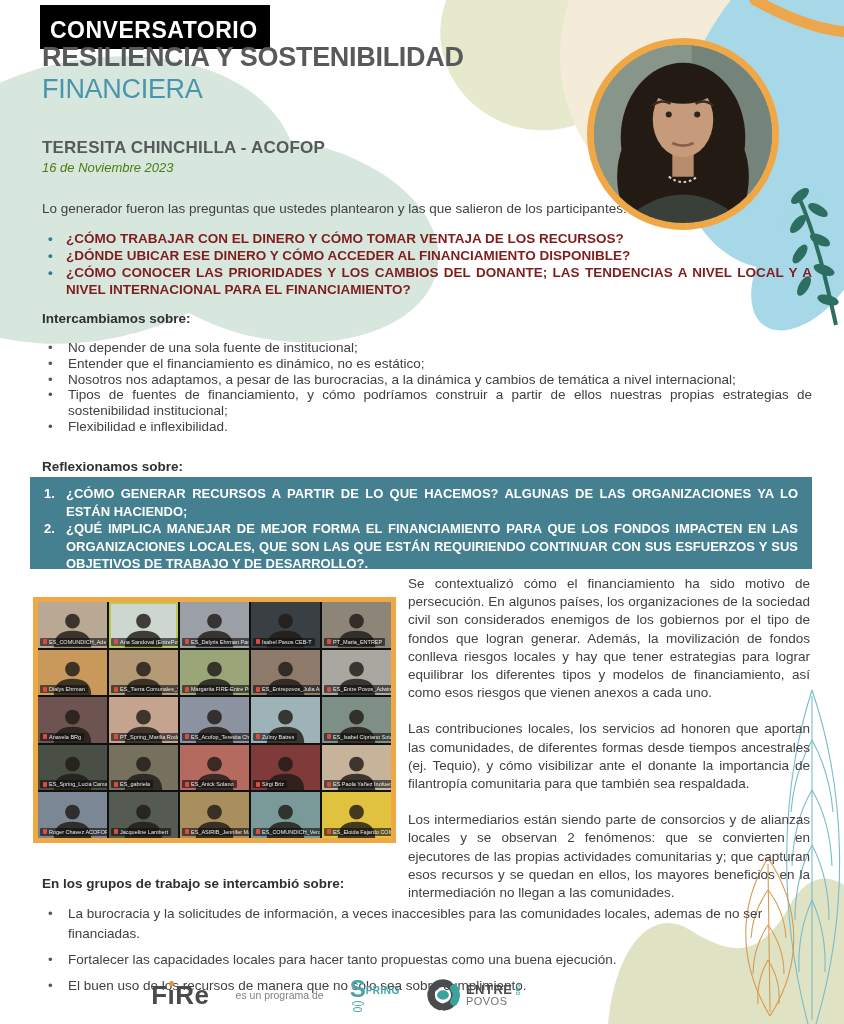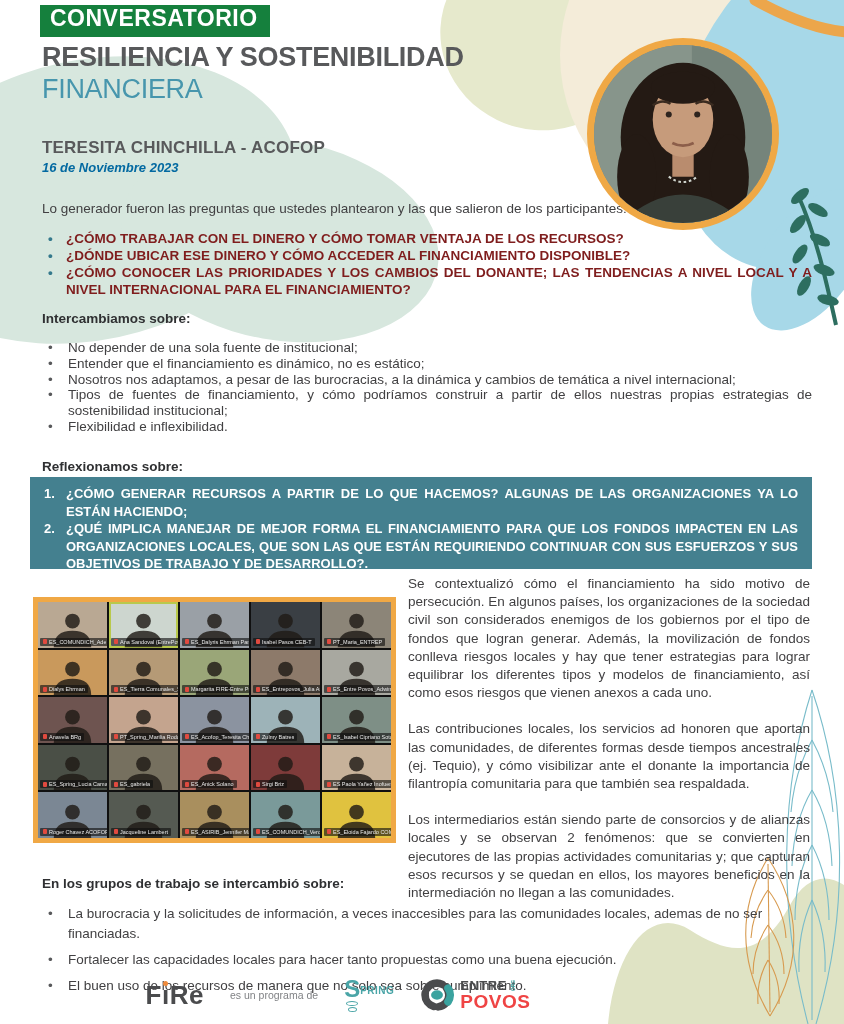--- a/index.html
+++ b/index.html
@@ -2,26 +2,26 @@
 <html><head>
 <meta charset="utf-8">
 <style>
   html,body{margin:0;padding:0;background:#ffffff;}
   .page{position:relative;width:844px;height:1024px;background:#ffffff;overflow:hidden;
         font-family:"Liberation Sans","DejaVu Sans",sans-serif;color:#414042;}
   .decor{position:absolute;inset:0;z-index:0;pointer-events:none;}
   .content{position:absolute;inset:0;z-index:2;}
 
   
-  .kicker{position:absolute;left:40px;top:5px;background:#15803d;color:#ffffff;
-          font-size:23px;font-weight:700;letter-spacing:.5px;padding:0 12px 5px 10px;}
+  .kicker{position:absolute;left:40px;top:5px;background:#000000;color:#ffffff;
+          font-size:23px;font-weight:700;letter-spacing:.5px;padding:12px 12px 5px 10px;}
   .title1{position:absolute;left:42px;top:42px;font-size:27px;font-weight:700;color:#58595b;letter-spacing:-.3px;}
   .title2{position:absolute;left:42px;top:74px;font-size:27px;font-weight:400;color:#4796ad;letter-spacing:-.3px;}
   .speaker{position:absolute;left:42px;top:138px;font-size:17px;font-weight:700;color:#58595b;letter-spacing:.2px;}
-  .date{position:absolute;left:42px;top:160px;font-size:13px;font-weight:700;font-style:italic;color:#0369a1;}
+  .date{position:absolute;left:42px;top:160px;font-size:13px;font-weight:400;font-style:italic;color:#4d7c0f;}
 
   .photo{position:absolute;left:587px;top:38px;width:178px;height:178px;border-radius:50%;
          border:7px solid #efa845;overflow:hidden;background:#7d8a80;z-index:3;}
   .photo svg{display:block;width:100%;height:100%;}
 
   
   .intro{position:absolute;left:42px;top:200px;width:760px;font-size:13.5px;line-height:17px;}
   .qlist{position:absolute;left:44px;top:230px;width:768px;}
   .qitem{position:relative;padding-left:22px;font-size:13.5px;font-weight:700;color:#7f1d1d;
          line-height:17px;text-align:justify;}
@@ -69,21 +69,21 @@
                      border-radius:50%;background:#ef8b3c;}
   .prog{font-size:10.5px;color:#808285;}
   .spring{display:flex;align-items:flex-start;color:#4aa5a7;font-weight:700;}
   .spring .s{font-size:24px;line-height:22px;}
   .spring .coil{display:block;width:10px;height:3px;border:1px solid #4aa5a7;border-radius:50%;margin:1px auto 0;}
   .spring .rest{font-size:10px;letter-spacing:.5px;margin-top:7px;}
   .ep{display:flex;align-items:center;gap:6px;}
   .ep-icon{width:34px;height:34px;}
   .ep-text{display:flex;flex-direction:column;line-height:1;}
   .ep-top{font-size:13px;font-weight:700;color:#4a4b4d;letter-spacing:.5px;}
-  .ep-bottom{font-size:19px;font-weight:700;color:#ef4444;letter-spacing:.5px;}
+  .ep-bottom{font-size:11px;font-weight:400;color:#737373;letter-spacing:.5px;}
   .ep-org{font-size:5px;font-weight:700;color:#3aa39f;transform:rotate(-90deg);transform-origin:center;}
   .ep-row{display:flex;align-items:center;gap:1px;}
 </style>
 </head>
 <body>
 
 <div class="page">
 
   <svg class="decor" width="844" height="1024" viewBox="0 0 844 1024">
     <ellipse cx="90" cy="200" rx="210" ry="140" fill="#d7e7de" transform="rotate(-12 90 200)"></ellipse>

